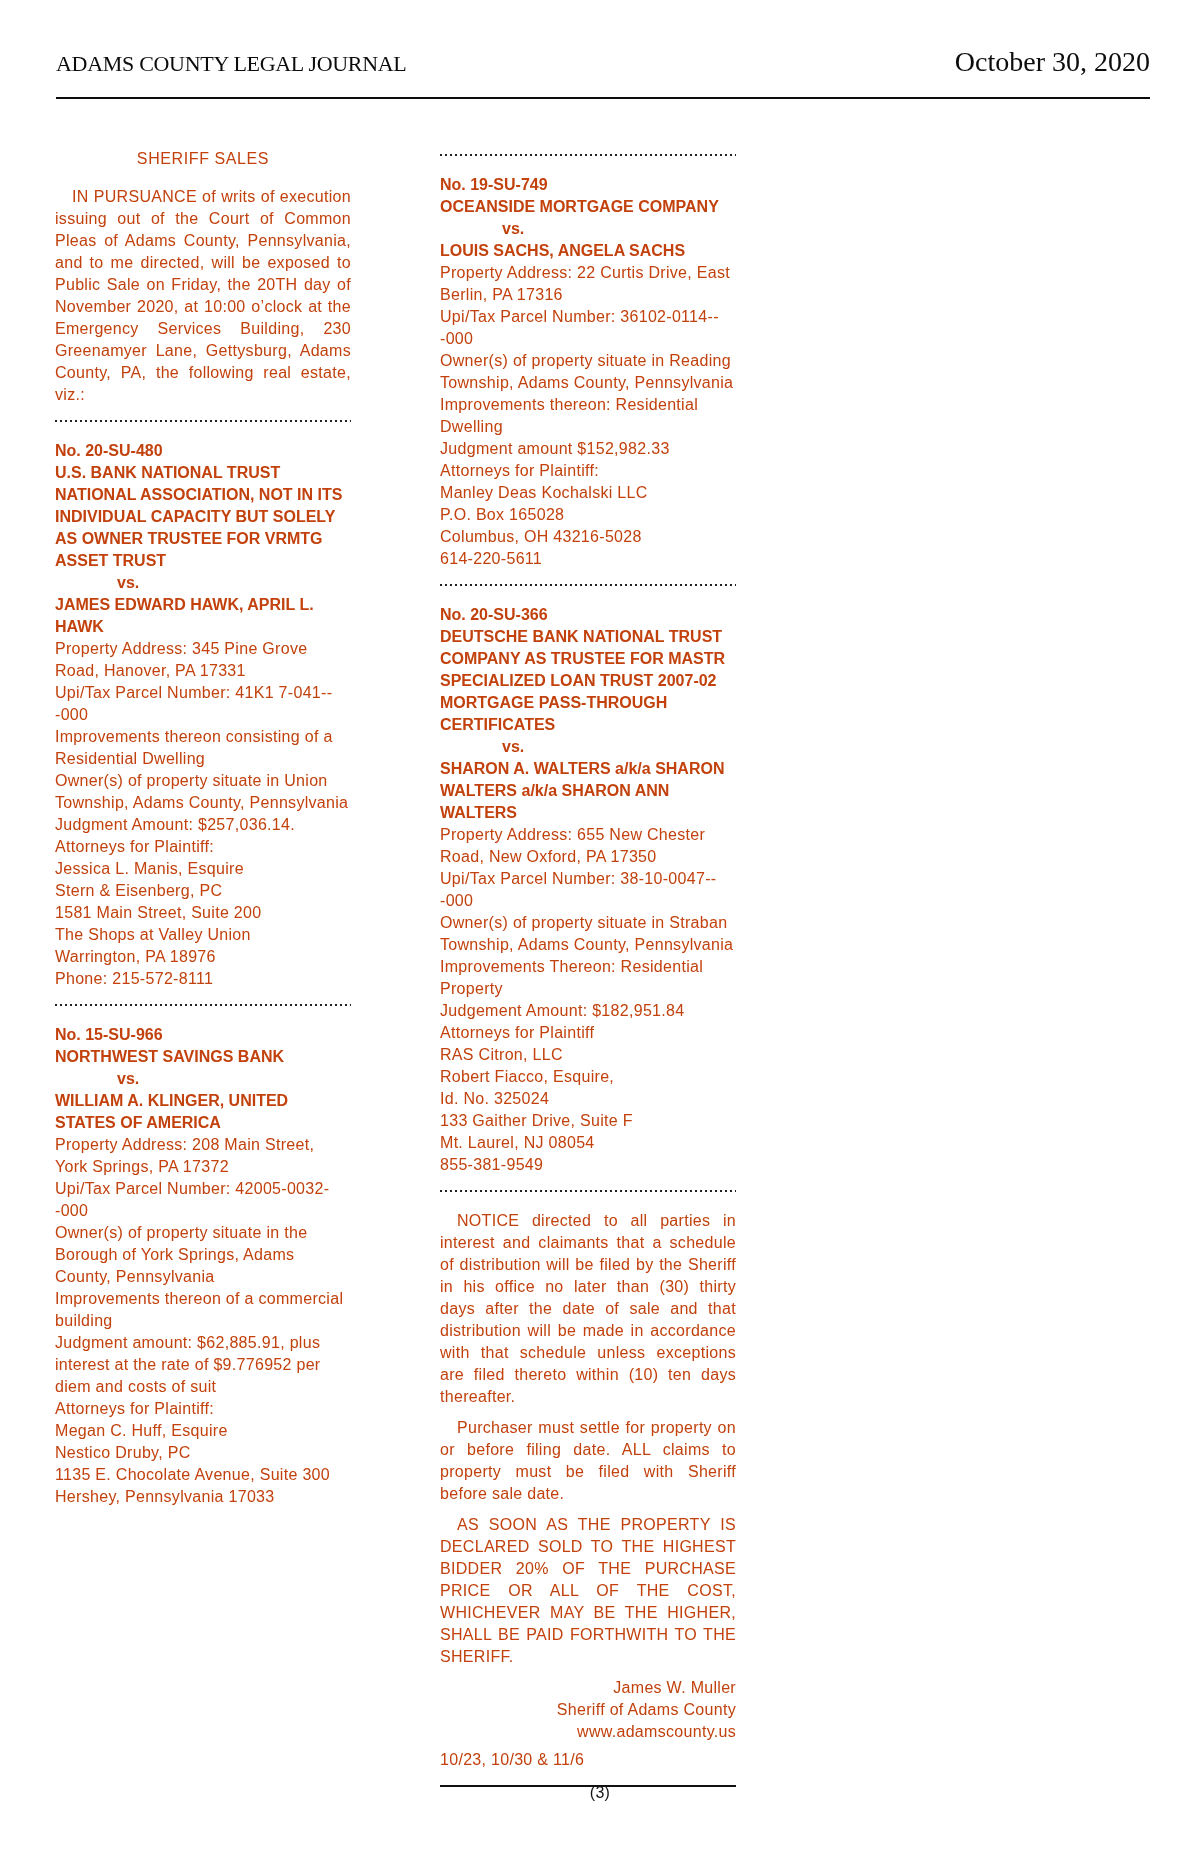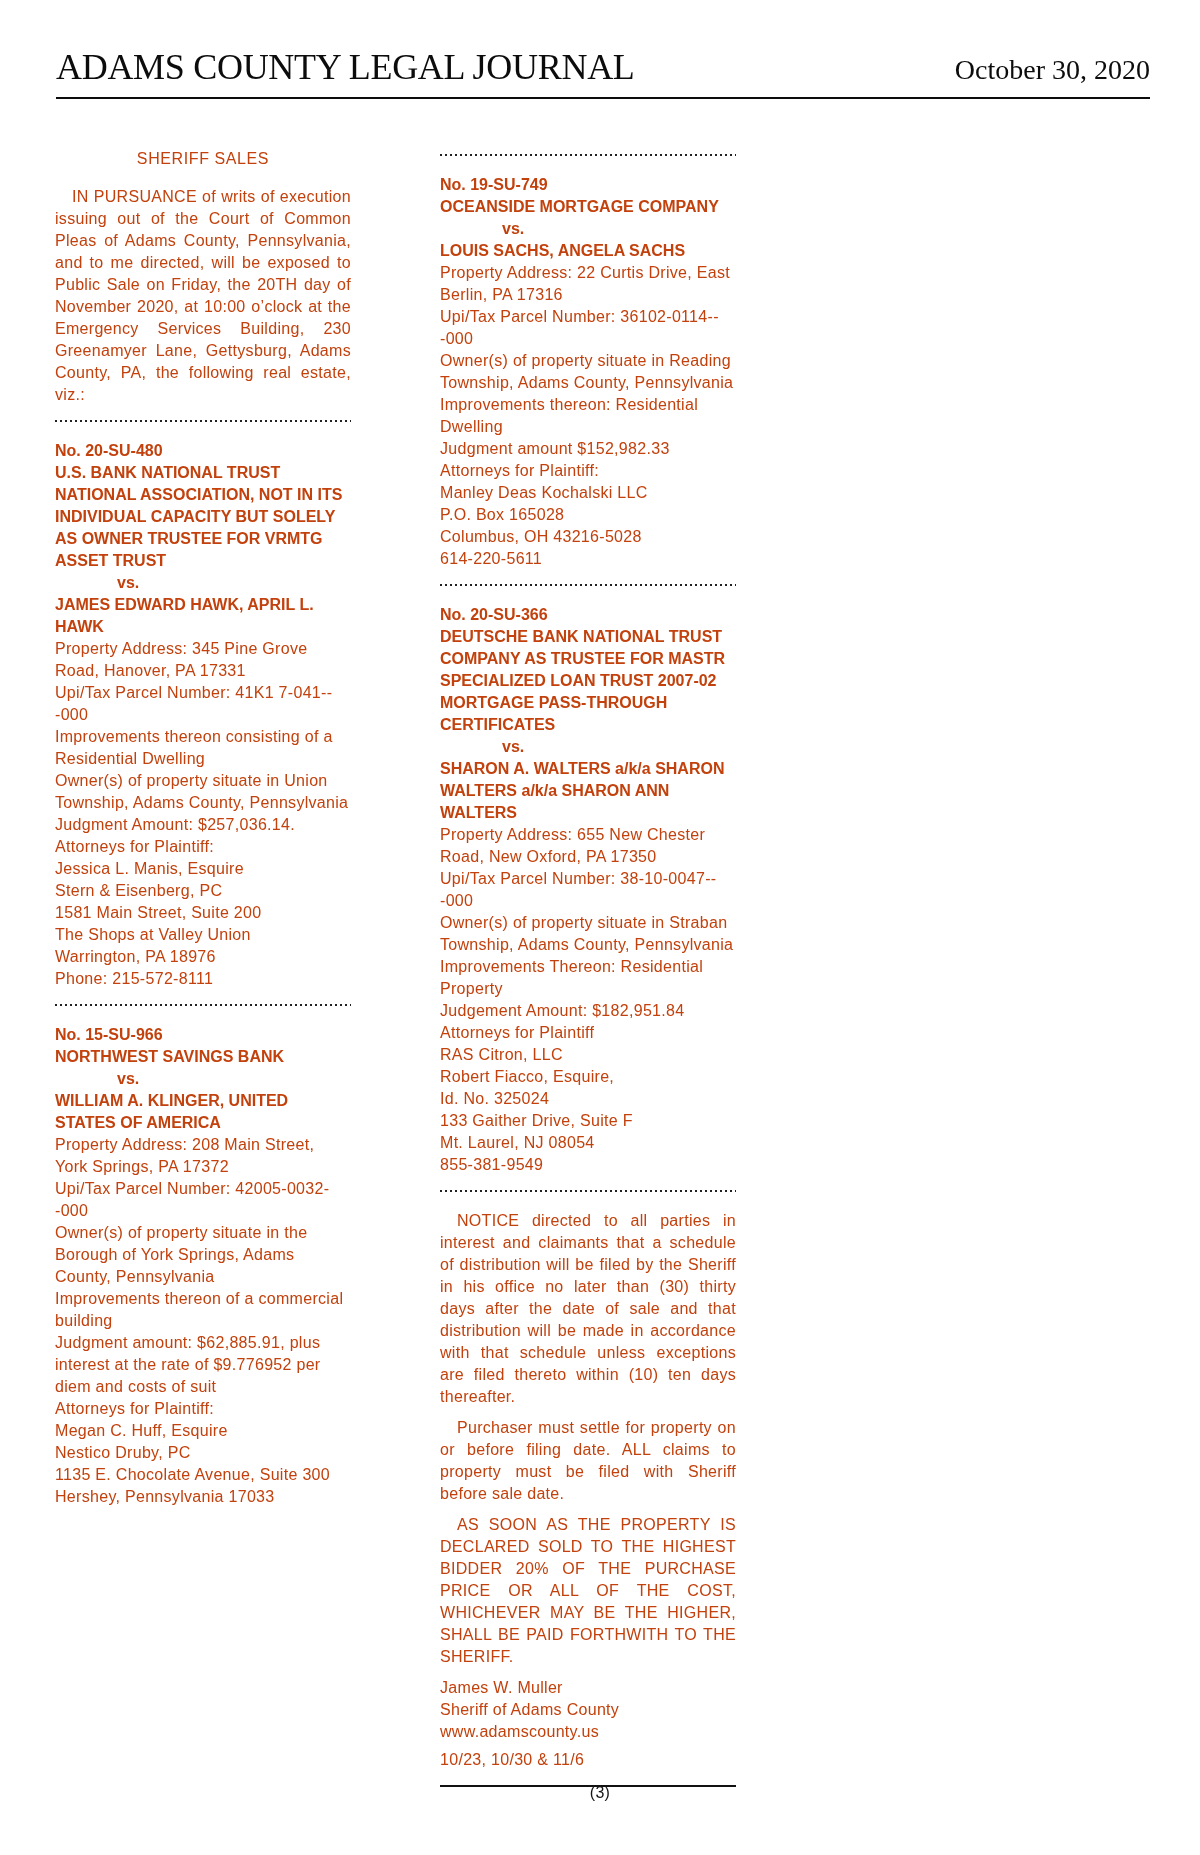--- a/index.html
+++ b/index.html
@@ -19,21 +19,21 @@
     left: 56px;
     top: 46px;
     width: 1094px;
     display: flex;
     justify-content: space-between;
     align-items: baseline;
     font-family: "Liberation Serif", serif;
     color: #0c0c0c;
   }
   .journal-title {
-    font-size: 36px;
+    font-size: 22px;
     letter-spacing: -0.3px;
     white-space: nowrap;
   }
   .issue-date {
     font-size: 28px;
     white-space: nowrap;
   }
   .header-rule {
     position: absolute;
     left: 56px;
@@ -80,21 +80,21 @@
   .case-number, .party, .vs { font-weight: bold; }
   .vs { padding-left: 62px; }
 
   .notice {
     text-align: justify;
     text-indent: 17px;
     margin: 0 0 9px 0 !important;
   }
 
   .signature {
-    text-align: left;
+    text-align: right;
   }
   .run-dates { margin-top: 6px !important; }
 
   .end-rule {
     border-top: 2px solid #111;
     margin-top: 14px;
     width: 100%;
   }
 
   

